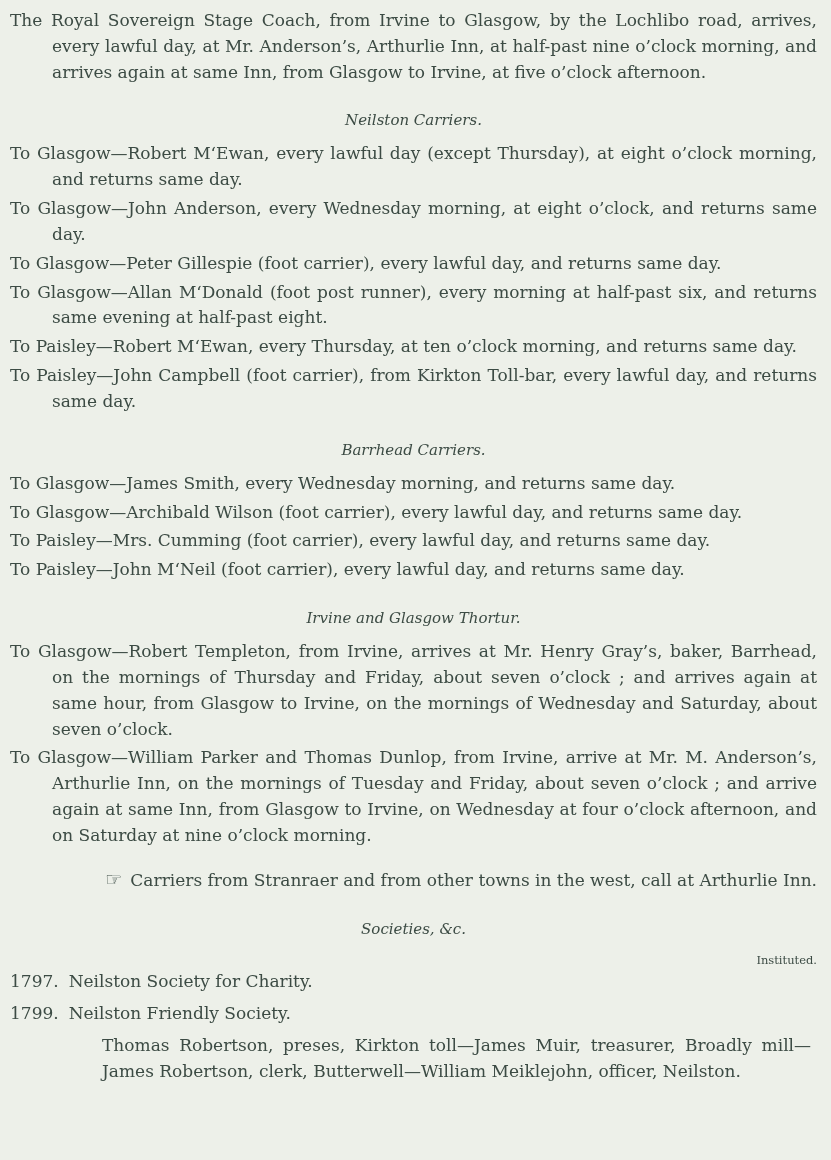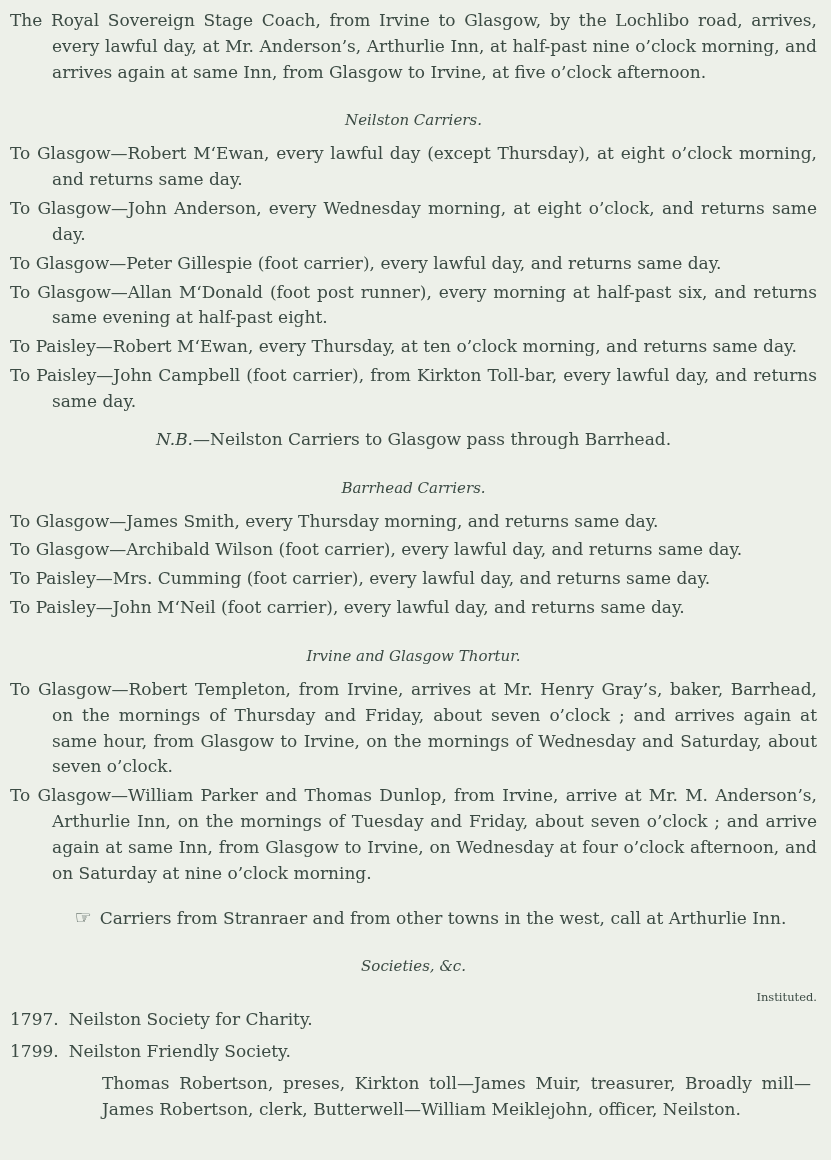--- a/index.html
+++ b/index.html
@@ -41,21 +41,21 @@
   .entry { margin-bottom: 3px; }
 
   .nb-line {
     text-align: center;
     margin: 12px 0 6px 0;
   }
   .nb-label { font-style: italic; }
 
   .note-line {
     margin: 16px 0 10px 34px;
-    text-align: center;
+    text-align: right;
   }
   .manicule {
     font-family: "DejaVu Sans", sans-serif;
     font-size: 19px;
     margin-right: 8px;
   }
 
   .societies-heading { margin-bottom: 16px; }
 
   .instituted {
@@ -81,25 +81,24 @@
 
   <h3 class="sect-heading">Neilston Carriers.</h3>
 
   <p class="hang entry">To Glasgow—Robert M‘Ewan, every lawful day (except Thursday), at eight o’clock morning, and returns same day.</p>
   <p class="hang entry">To Glasgow—John Anderson, every Wednesday morning, at eight o’clock, and returns same day.</p>
   <p class="hang entry">To Glasgow—Peter Gillespie (foot carrier), every lawful day, and returns same day.</p>
   <p class="hang entry">To Glasgow—Allan M‘Donald (foot post runner), every morning at half-past six, and returns same evening at half-past eight.</p>
   <p class="hang entry">To Paisley—Robert M‘Ewan, every Thursday, at ten o’clock morning, and returns same day.</p>
   <p class="hang entry">To Paisley—John Campbell (foot carrier), from Kirkton Toll-bar, every lawful day, and returns same day.</p>
 
-  <p class="nb-line"><span class="nb-label">N.B.</span><span>—Neilston Carriers to Glasgow pass through Barrhead.</span></p>
 
   <h3 class="sect-heading">Barrhead Carriers.</h3>
 
-  <p class="hang entry">To Glasgow—James Smith, every Thursday morning, and returns same day.</p>
+  <p class="hang entry">To Glasgow—James Smith, every Wednesday morning, and returns same day.</p>
   <p class="hang entry">To Glasgow—Archibald Wilson (foot carrier), every lawful day, and returns same day.</p>
   <p class="hang entry">To Paisley—Mrs. Cumming (foot carrier), every lawful day, and returns same day.</p>
   <p class="hang entry">To Paisley—John M‘Neil (foot carrier), every lawful day, and returns same day.</p>
 
   <h3 class="sect-heading">Irvine and Glasgow Thortur.</h3>
 
   <p class="hang entry">To Glasgow—Robert Templeton, from Irvine, arrives at Mr. Henry Gray’s, baker, Barrhead, on the mornings of Thursday and Friday, about seven o’clock ; and arrives again at same hour, from Glasgow to Irvine, on the mornings of Wednesday and Saturday, about seven o’clock.</p>
   <p class="hang entry">To Glasgow—William Parker and Thomas Dunlop, from Irvine, arrive at Mr. M. Anderson’s, Arthurlie Inn, on the mornings of Tuesday and Friday, about seven o’clock ; and arrive again at same Inn, from Glasgow to Irvine, on Wednesday at four o’clock afternoon, and on Saturday at nine o’clock morning.</p>
 
   <p class="note-line"><span class="manicule">☞</span><span>Carriers from Stranraer and from other towns in the west, call at Arthurlie Inn.</span></p>

